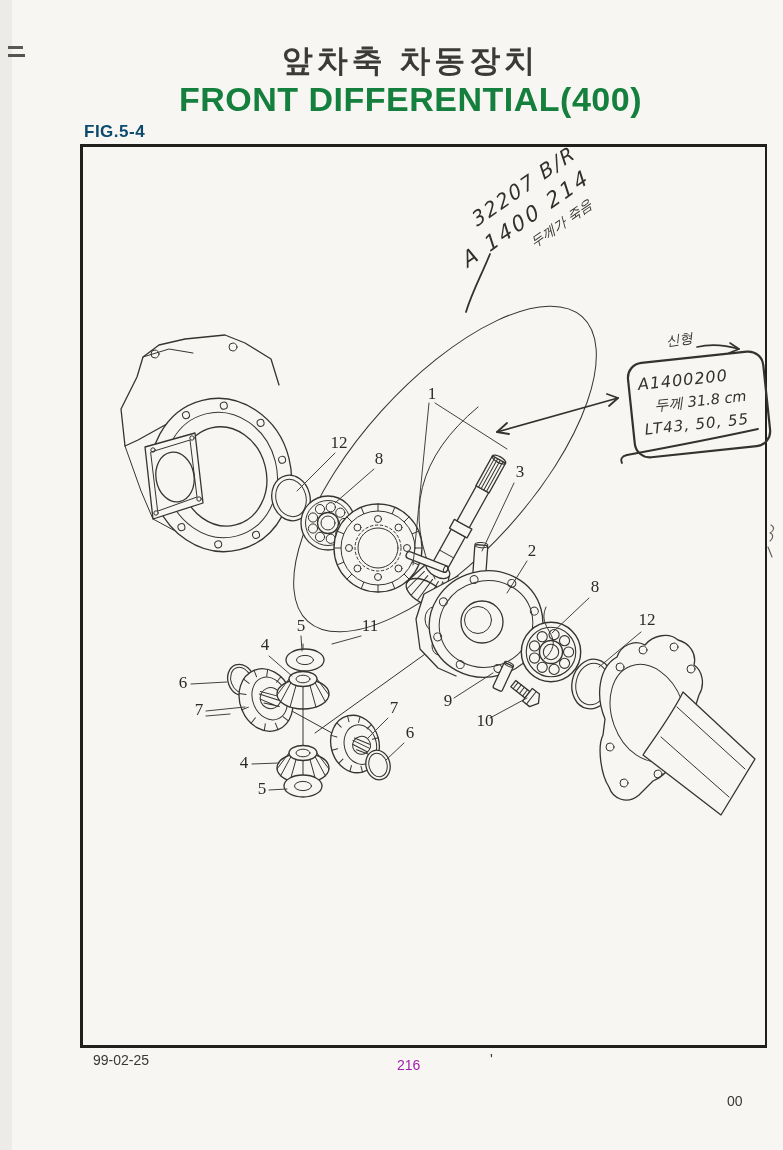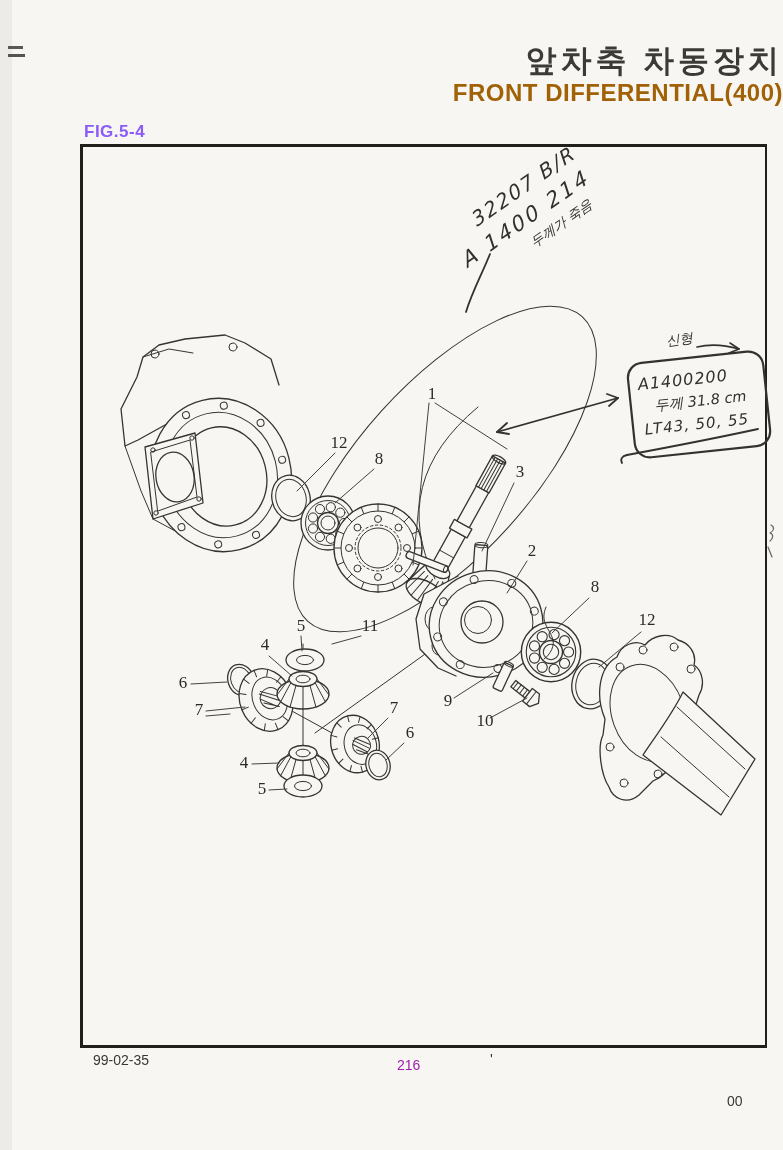--- a/index.html
+++ b/index.html
@@ -3,24 +3,24 @@
 <meta charset="utf-8">
 <style>
   html,body{margin:0;padding:0;background:#e9e8e5;}
   .page{
     position:relative;width:783px;height:1150px;margin:0 auto;
     background:#f7f6f3;overflow:hidden;
     font-family:"Liberation Sans",sans-serif;color:#2e2c29;
   }
   .edge-strip{position:absolute;left:0;top:0;width:12px;height:100%;background:#edebe7;}
   .artifact{position:absolute;background:#3f3d39;}
-  .titles{position:absolute;left:0;right:0;top:44px;text-align:right;padding-left:38px;}
+  .titles{position:absolute;left:0;right:0;top:44px;text-align:center;padding-left:38px;}
   .title-ko{font-size:31px;font-weight:600;letter-spacing:4px;color:#3c3a36;line-height:1.1;}
-  .title-en{font-size:24px;font-weight:700;letter-spacing:0.5px;color:#a16207;line-height:1.25;}
-  .fig-label{position:absolute;left:84px;top:122px;font-size:17px;font-weight:700;letter-spacing:0.5px;color:#8b5cf6;}
+  .title-en{font-size:34px;font-weight:700;letter-spacing:0.5px;color:#15803d;line-height:1.25;}
+  .fig-label{position:absolute;left:84px;top:122px;font-size:17px;font-weight:700;letter-spacing:0.5px;color:#0c4a6e;}
   .diagram-frame{
     position:absolute;left:80px;top:144px;width:687px;height:904px;
     border:3px solid #201f1c;border-right-width:2px;box-sizing:border-box;
   }
   .diagram-frame svg{position:absolute;left:0;top:0;}
   .overlay{position:absolute;left:0;top:0;pointer-events:none;}
   .hand{font-family:"DejaVu Sans",sans-serif;color:#33302b;font-style:italic;}
   .diag-note{position:absolute;left:448px;top:150px;width:260px;transform:rotate(-35deg) skewX(-6deg);transform-origin:45% 55%;line-height:1.35;}
   .diag-note .l1{font-size:20px;letter-spacing:2px;margin-left:22px;}
   .diag-note .l2{font-size:21px;letter-spacing:3px;margin-left:-6px;}
@@ -345,17 +345,17 @@
   </div>
 
   <div class="hand newtype">신형</div>
 
   <div class="hand box-note">
     <div class="l1">A1400200</div>
     <div class="l2">두께 31.8 cm</div>
     <div class="l3">LT43, 50, 55</div>
   </div>
 
-  <div class="footer-date">99-02-35</div>
+  <div class="footer-date">99-02-25</div>
   <div class="footer-page">216</div>
   <div class="footer-mark">'</div>
   <div class="footer-rev">00</div>
 </div>
 
 </body></html>

